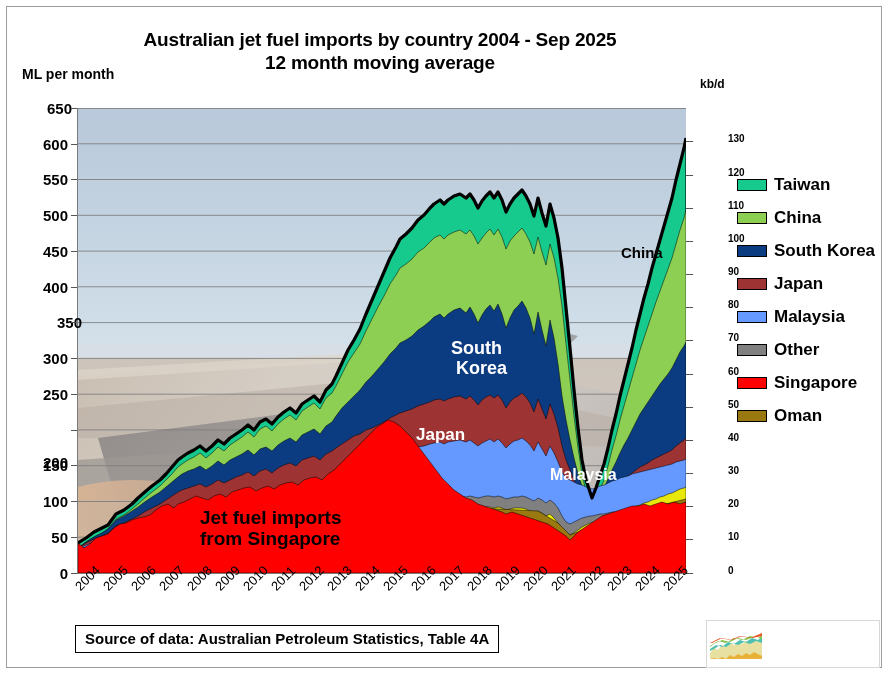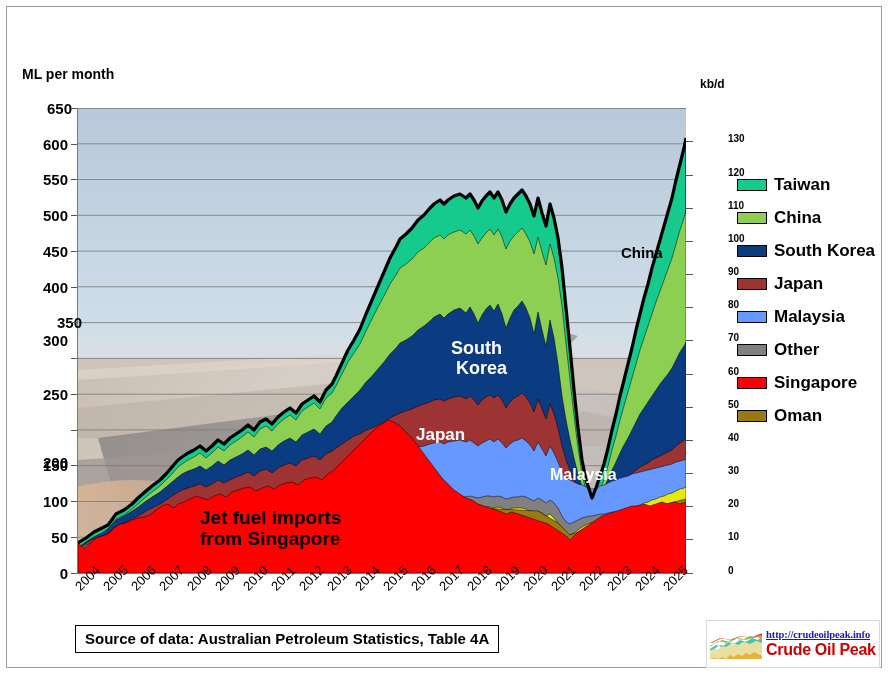--- a/index.html
+++ b/index.html
@@ -54,20 +54,24 @@
   #logo .logo-url{font-size:10.5px;font-weight:bold;color:#1a1aaf;text-decoration:underline;
                   font-family:"Liberation Serif",serif;letter-spacing:-0.1px;}
   #logo .logo-name{font-size:16px;font-weight:bold;color:#cc0000;letter-spacing:-0.3px;margin-top:1px;}
 </style>
 </head>
 <body>
 
 <div id="page">
   <div id="frame"></div>
 
+  <div class="title">
+    <div>Australian jet fuel imports by country 2004 - Sep 2025</div>
+    <div>12 month moving average</div>
+  </div>
 
   <div class="axis-unit-left">ML per month</div>
   <div class="axis-unit-right">kb/d</div>
 
   <div id="plot">
     <svg width="608" height="465" viewBox="0 0 608 465" preserveAspectRatio="none">
       <defs>
         <linearGradient id="skyGrad" x1="0" y1="0" x2="0" y2="1">
           <stop offset="0%" stop-color="#b9c8da"></stop>
           <stop offset="22%" stop-color="#c2d2e0"></stop>
@@ -274,21 +278,21 @@
   <div class="ylab" style="left:8px;top:171px;">550</div>
   <div class="ytick" style="top:179px;"></div>
   <div class="ylab" style="left:8px;top:207px;">500</div>
   <div class="ytick" style="top:215px;"></div>
   <div class="ylab" style="left:8px;top:243px;">450</div>
   <div class="ytick" style="top:251px;"></div>
   <div class="ylab" style="left:8px;top:279px;">400</div>
   <div class="ytick" style="top:287px;"></div>
   <div class="ylab" style="left:8px;top:314px;padding-left:14px;">350</div>
   <div class="ytick" style="top:322px;"></div>
-  <div class="ylab" style="left:8px;top:332px;text-align:right;">300</div>
+  <div class="ylab" style="left:8px;top:350px;text-align:right;">300</div>
   <div class="ytick" style="top:358px;"></div>
   <div class="ylab" style="left:8px;top:386px;">250</div>
   <div class="ytick" style="top:394px;"></div>
   <div class="ylab" style="left:8px;top:422px;margin-top:32px;">200</div>
   <div class="ytick" style="top:430px;"></div>
   <div class="ylab" style="left:8px;top:457px;">150</div>
   <div class="ytick" style="top:465px;"></div>
   <div class="ylab" style="left:8px;top:493px;">100</div>
   <div class="ytick" style="top:501px;"></div>
   <div class="ylab" style="left:8px;top:529px;">50</div>
@@ -398,18 +402,14 @@
   </div>
 
   <div id="logo">
     <svg class="logo-chart" viewBox="0 0 52 30">
       <path d="M0,27 L4,22 L8,24 L12,19 L16,21 L20,17 L24,19 L28,16 L32,18 L36,15 L40,17 L44,14 L48,16 L52,13 L52,30 L0,30 Z" fill="#e8b23a"></path>
       <path d="M0,24 L4,19 L8,21 L12,16 L16,18 L20,14 L24,16 L28,13 L32,15 L36,12 L40,14 L44,11 L48,13 L52,10 L52,27 L48,25 L44,23 L40,26 L36,24 L32,27 L28,25 L24,28 L20,26 L16,30 L12,28 L8,30 L4,29 L0,30 Z" fill="#e8e0a0"></path>
       <path d="M0,20 L6,16 L12,18 L18,13 L24,15 L30,11 L36,13 L42,9 L48,11 L52,8 L52,14 L46,12 L40,15 L34,13 L28,16 L22,14 L16,18 L10,16 L4,20 L0,22 Z" fill="#4dc0b0"></path>
       <path d="M0,17 L8,12 L16,14 L24,9 L32,11 L40,7 L48,9 L52,6 L52,10 L44,8 L36,11 L28,9 L20,13 L12,11 L4,15 L0,18 Z" fill="#88c24a"></path>
       <path d="M0,14 L10,9 L20,11 L30,7 L40,9 L52,4 L52,7 L42,9 L32,7 L22,11 L12,9 L2,14 Z" fill="#e8562a"></path>
     </svg>
-    <span class="logo-text">
-      <span class="logo-url">http://crudeoilpeak.info</span>
-      <span class="logo-name">Crude Oil Peak</span>
-    </span>
   </div>
 </div>
 
 </body></html>

